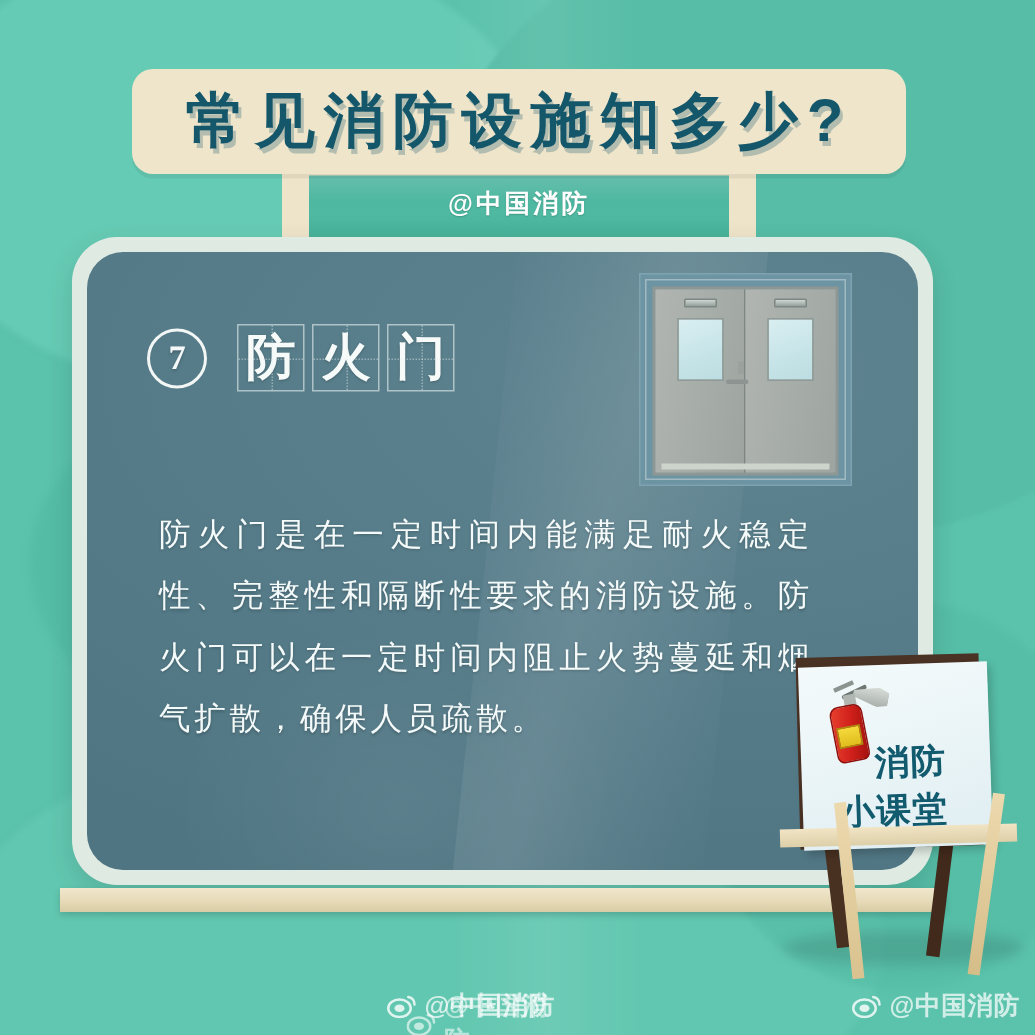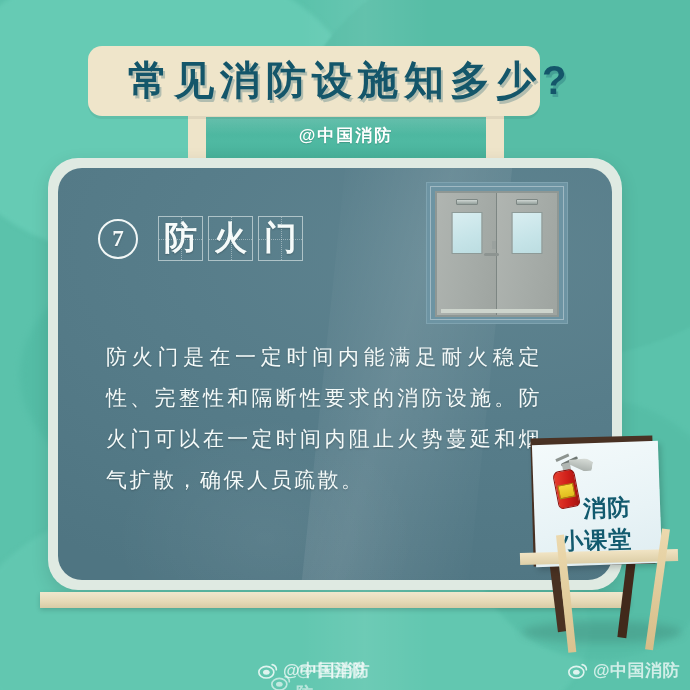--- a/index.html
+++ b/index.html
@@ -41,25 +41,25 @@
     background:linear-gradient(180deg,rgba(255,255,255,.16),rgba(255,255,255,0));
   }
   .subtitle {
     position:absolute; left:206px; top:124px; width:280px;
     text-align:center; font-size:17px; font-weight:bold; letter-spacing:2px;
     color:#ffffff; z-index:4;
     text-shadow:0 1px 1px rgba(0,0,0,.18);
   }
 
   .title-plate {
-    position:absolute; left:88px; top:46px; width:452px; height:70px;
+    position:absolute; left:88px; top:46px; width:516px; height:70px;
     background:#efe5ca; border-radius:14px;
     box-shadow:0 3px 0 rgba(0,0,0,.06);
     z-index:3;
-    display:flex; align-items:center; justify-content:flex-start;padding-left:40px;
+    display:flex; align-items:center; justify-content:center;
   }
   .title-text {
     font-size:40px; font-weight:bold; letter-spacing:6px;
     color:#14566a;
     text-shadow:2px 3px 0 rgba(20,86,106,.28);
     white-space:nowrap;
     transform:translateY(-1px);
   }
 
   

